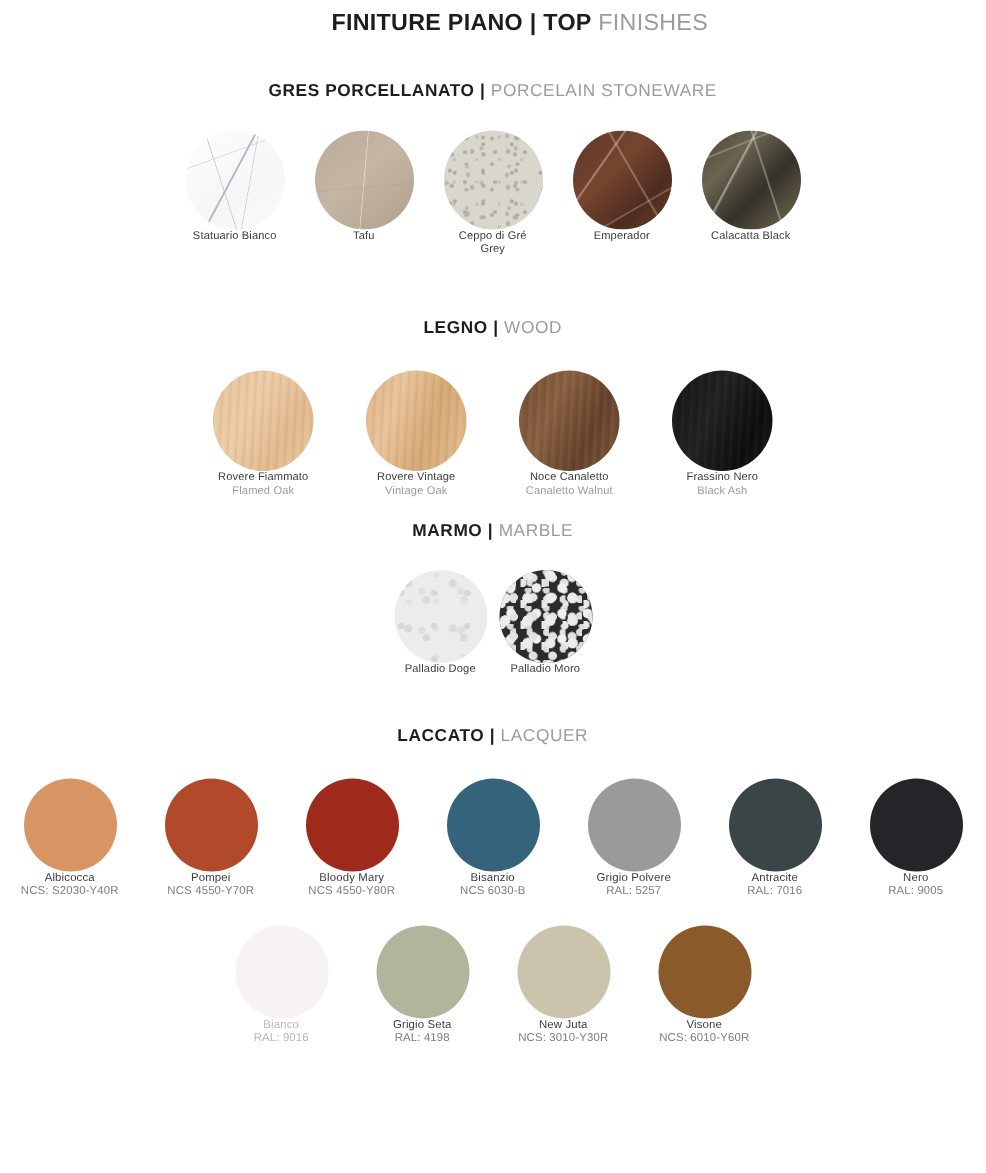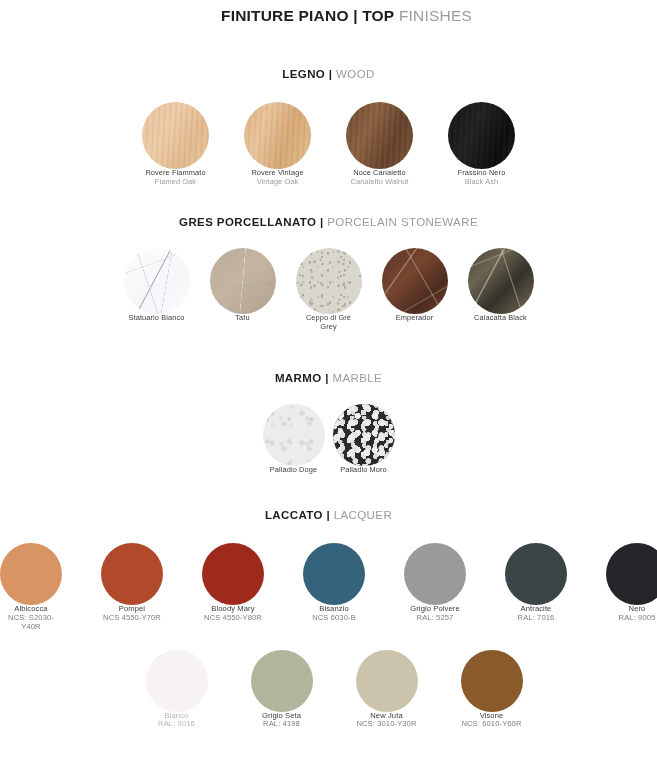--- a/index.html
+++ b/index.html
@@ -111,21 +111,21 @@
   }
   .s-calacatta {
     background:
       linear-gradient(118deg, transparent 35%, rgba(235,235,225,.55) 36%, transparent 37.8%),
       linear-gradient(72deg, transparent 61%, rgba(225,225,212,.45) 62%, transparent 63.5%),
       linear-gradient(158deg, transparent 20%, rgba(210,208,195,.4) 21%, transparent 22.4%),
       linear-gradient(135deg,#4b4637 0%, #6a6450 30%, #35312a 60%, #5d5745 85%, #3b372e 100%);
   }
 
   
-  #marble-section { margin-top: 40px; }
+  #marble-section { margin-top: 16px; }
   #marble-section .row { margin-top: 20px; gap: 2px; }
   #marble-section .item { width: 68px; }
   #marble-section .swatch { width: 62px; height: 62px; }
 
   .m-doge { background: #ececec; }
   .m-doge::after {
     content:""; position:absolute; inset:0;
     background-image:
       radial-gradient(circle at 30% 30%, #d8d8d6 0 2.6px, transparent 2.9px),
       radial-gradient(circle at 70% 55%, #dedede 0 2.2px, transparent 2.5px),
@@ -145,38 +145,82 @@
       radial-gradient(circle at 88% 78%, #dedede 0 2.5px, transparent 2.8px),
       radial-gradient(circle at 10% 62%, #e8e8e8 0 2.6px, transparent 2.9px),
       radial-gradient(circle at 60% 12%, #d6d6d6 0 2.2px, transparent 2.5px);
     background-size: 15px 15px, 13px 13px, 17px 17px, 11px 11px, 14px 14px, 12px 12px;
   }
 
   
   #lacquer-section { margin-top: 34px; }
   #lacquer-section .row { margin-top: 22px; gap: 28px; }
   #lacquer-section .row.second { margin-top: 18px; }
-  #lacquer-section .item { width: 66px; margin-left: 11px; }
+  #lacquer-section .item { width: 66px; }
   #lacquer-section .swatch { width: 62px; height: 62px; }
   #lacquer-section .lab-it { font-size: 7.6px; color: #3b3b3b; }
   #lacquer-section .lab-en { font-size: 7.6px; color: #7d7d7d; }
   #lacquer-section .item.dim .lab-it,
   #lacquer-section .item.dim .lab-en { color: #b6b6b6; }
   .spacer { width: 66px; }
 </style>
 </head>
 <body>
 
 <div class="page">
 
   <div class="page-title">
     <span class="it">FINITURE PIANO | TOP</span>
     <span class="en">FINISHES</span>
   </div>
 
+  <div class="section" id="stone-section">
+    <div class="section-title">
+      <span class="it">GRES PORCELLANATO |</span>
+      <span class="en">PORCELAIN STONEWARE</span>
+    </div>
+    <div class="row">
+      <div class="item">
+        <span class="swatch s-statuario"></span>
+        <span class="labels">
+          <span class="lab-it">Statuario Bianco</span>
+          <span class="lab-en"></span>
+        </span>
+      </div>
+      <div class="item">
+        <span class="swatch s-tafu"></span>
+        <span class="labels">
+          <span class="lab-it">Tafu</span>
+          <span class="lab-en"></span>
+        </span>
+      </div>
+      <div class="item">
+        <span class="swatch s-ceppo"></span>
+        <span class="labels">
+          <span class="lab-it">Ceppo di Gré</span>
+          <span class="lab-it">Grey</span>
+        </span>
+      </div>
+      <div class="item">
+        <span class="swatch s-emperador"></span>
+        <span class="labels">
+          <span class="lab-it">Emperador</span>
+          <span class="lab-en"></span>
+        </span>
+      </div>
+      <div class="item">
+        <span class="swatch s-calacatta"></span>
+        <span class="labels">
+          <span class="lab-it">Calacatta Black</span>
+          <span class="lab-en"></span>
+        </span>
+      </div>
+    </div>
+  </div>
+
   <div class="section" id="wood-section">
     <div class="section-title">
       <span class="it">LEGNO |</span>
       <span class="en">WOOD</span>
     </div>
     <div class="row">
       <div class="item">
         <span class="swatch wood-grain w-flamed"></span>
         <span class="labels">
           <span class="lab-it">Rovere Fiammato</span>
@@ -200,64 +244,20 @@
       <div class="item">
         <span class="swatch wood-grain w-blackash"></span>
         <span class="labels">
           <span class="lab-it">Frassino Nero</span>
           <span class="lab-en">Black Ash</span>
         </span>
       </div>
     </div>
   </div>
 
-  <div class="section" id="stone-section">
-    <div class="section-title">
-      <span class="it">GRES PORCELLANATO |</span>
-      <span class="en">PORCELAIN STONEWARE</span>
-    </div>
-    <div class="row">
-      <div class="item">
-        <span class="swatch s-statuario"></span>
-        <span class="labels">
-          <span class="lab-it">Statuario Bianco</span>
-          <span class="lab-en"></span>
-        </span>
-      </div>
-      <div class="item">
-        <span class="swatch s-tafu"></span>
-        <span class="labels">
-          <span class="lab-it">Tafu</span>
-          <span class="lab-en"></span>
-        </span>
-      </div>
-      <div class="item">
-        <span class="swatch s-ceppo"></span>
-        <span class="labels">
-          <span class="lab-it">Ceppo di Gré</span>
-          <span class="lab-it">Grey</span>
-        </span>
-      </div>
-      <div class="item">
-        <span class="swatch s-emperador"></span>
-        <span class="labels">
-          <span class="lab-it">Emperador</span>
-          <span class="lab-en"></span>
-        </span>
-      </div>
-      <div class="item">
-        <span class="swatch s-calacatta"></span>
-        <span class="labels">
-          <span class="lab-it">Calacatta Black</span>
-          <span class="lab-en"></span>
-        </span>
-      </div>
-    </div>
-  </div>
-
   <div class="section" id="marble-section">
     <div class="section-title">
       <span class="it">MARMO |</span>
       <span class="en">MARBLE</span>
     </div>
     <div class="row">
       <div class="item">
         <span class="swatch m-doge"></span>
         <span class="labels">
           <span class="lab-it">Palladio Doge</span>

